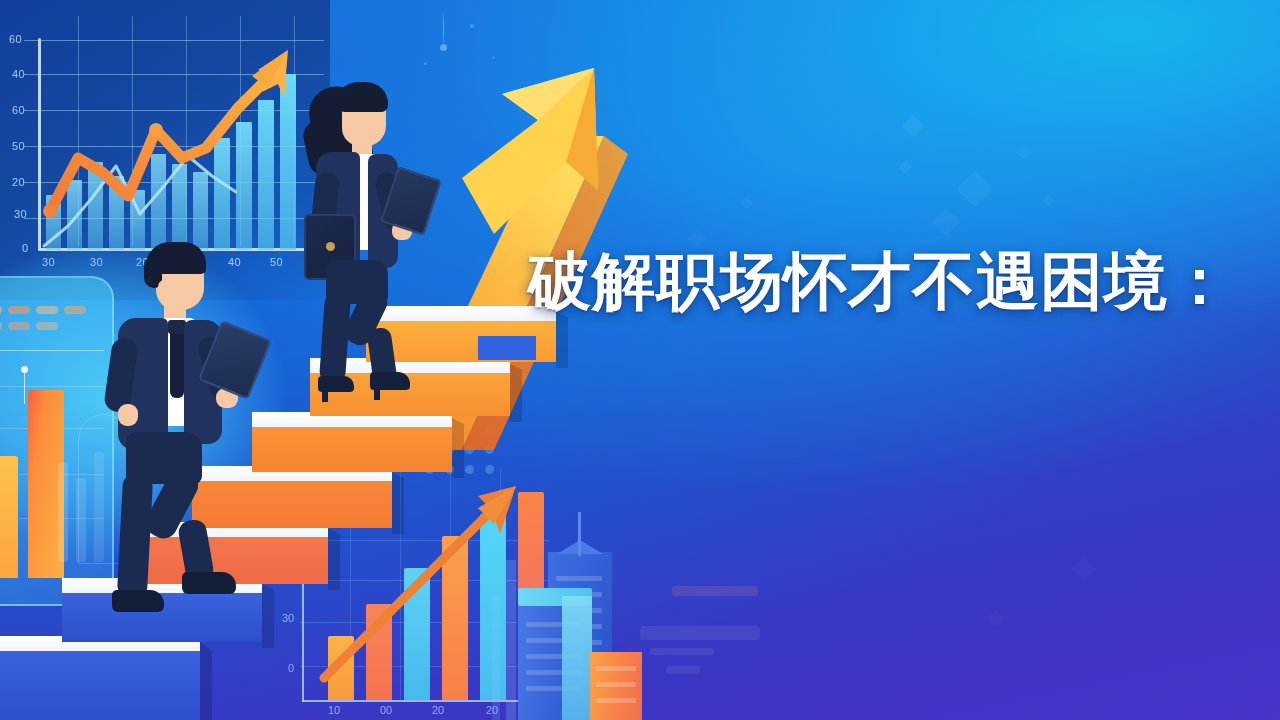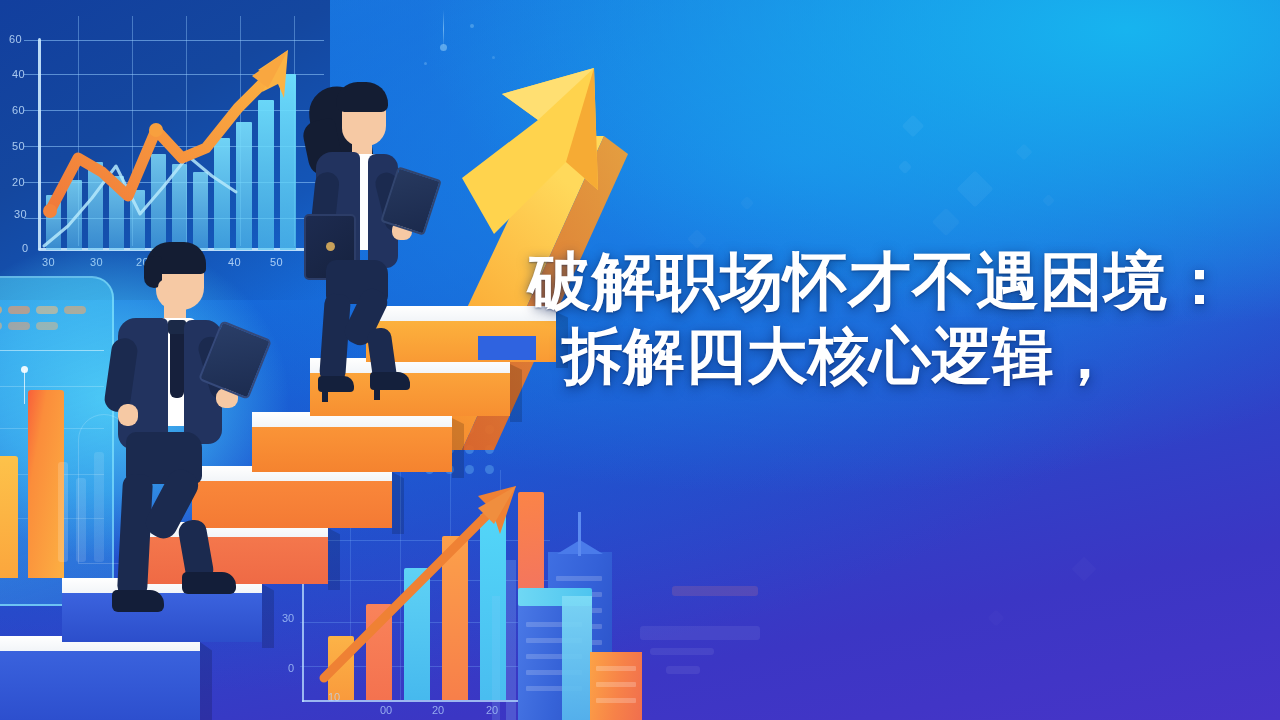--- a/index.html
+++ b/index.html
@@ -230,21 +230,21 @@
       <div class="cb-bar" style="left:176px;width:26px;height:186px;background:linear-gradient(180deg,#53d6f8,#49bdf0);"></div>
       <div class="cb-bar" style="left:214px;width:26px;height:208px;background:linear-gradient(170deg,#fb8447 0%,#f4765d 45%,#b07fe0 100%);"></div>
     </div>
 
     <svg width="300" height="290" style="position:absolute;left:0;top:0;">
       <line x1="44" y1="248" x2="214" y2="78" stroke="#ef8134" stroke-width="9" stroke-linecap="round"></line>
       <path d="M236,56 L198,66 L210,78 L196,92 L214,86 L220,104 Z" fill="#ef8134"></path>
       <path d="M236,56 L214,94 L198,78 Z" fill="#f08e3e"></path>
     </svg>
 
-    <div class="cb-lab" style="left:48px;top:261px;">10</div>
+    <div class="cb-lab" style="left:48px;top:274px;">10</div>
     <div class="cb-lab" style="left:100px;top:274px;">00</div>
     <div class="cb-lab" style="left:152px;top:274px;">20</div>
     <div class="cb-lab" style="left:206px;top:274px;">20</div>
   </div>
 
   <div style="position:absolute;left:425px;top:425px;width:100px;height:70px;opacity:.30;">
     <div class="dot" style="left:0;top:0;width:9px;height:9px;background:#7fd4ff"></div>
     <div class="dot" style="left:20px;top:0;width:9px;height:9px;background:#7fd4ff"></div>
     <div class="dot" style="left:40px;top:0;width:9px;height:9px;background:#7fd4ff"></div>
     <div class="dot" style="left:60px;top:0;width:9px;height:9px;background:#7fd4ff"></div>
@@ -440,16 +440,15 @@
       <div class="win" style="left:6px;top:30px;width:40px;background:rgba(255,255,255,.22)"></div>
       <div class="win" style="left:6px;top:46px;width:40px;background:rgba(255,255,255,.22)"></div>
     </div>
 
     <div style="position:absolute;left:506px;top:560px;width:10px;height:160px;background:rgba(150,205,255,.22);"></div>
     <div style="position:absolute;left:492px;top:596px;width:8px;height:124px;background:rgba(150,205,255,.16);"></div>
   </div>
 
   <div id="headline">
     <div class="l1">破解职场怀才不遇困境：</div>
-    <div class="l2">拆解四大核心逻辑，</div>
   </div>
 
 </div>
 
 </body></html>

